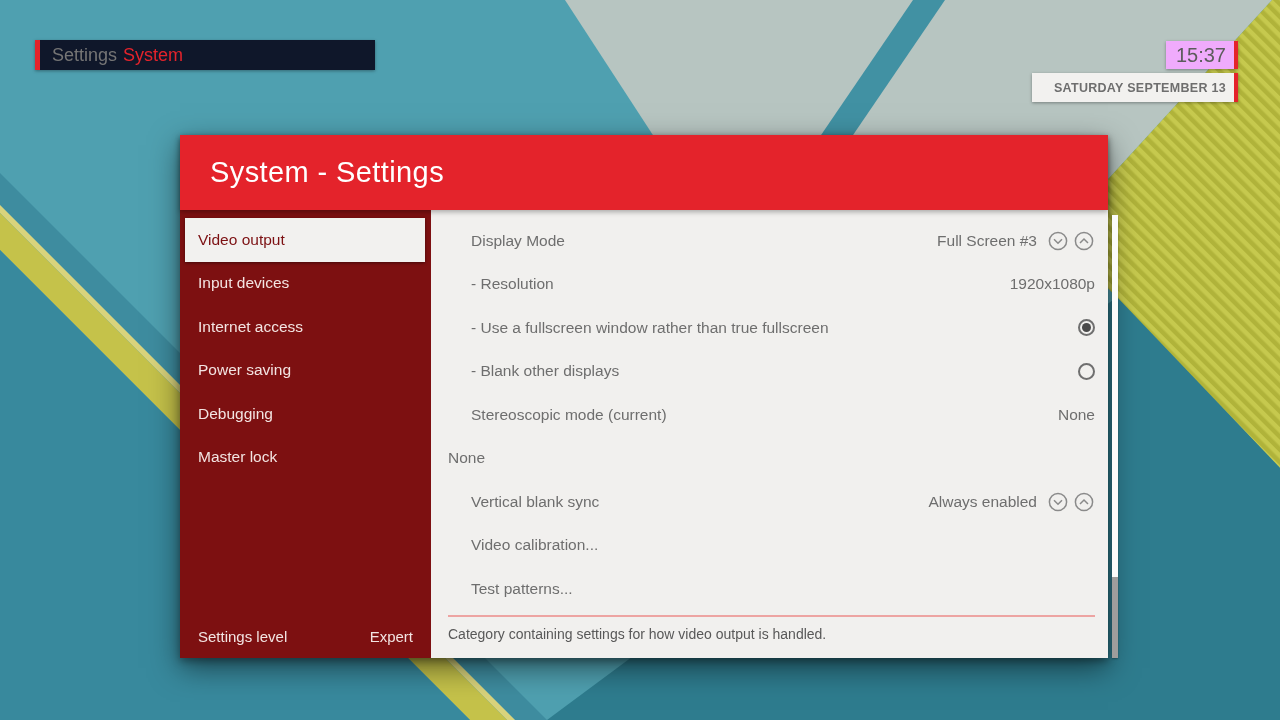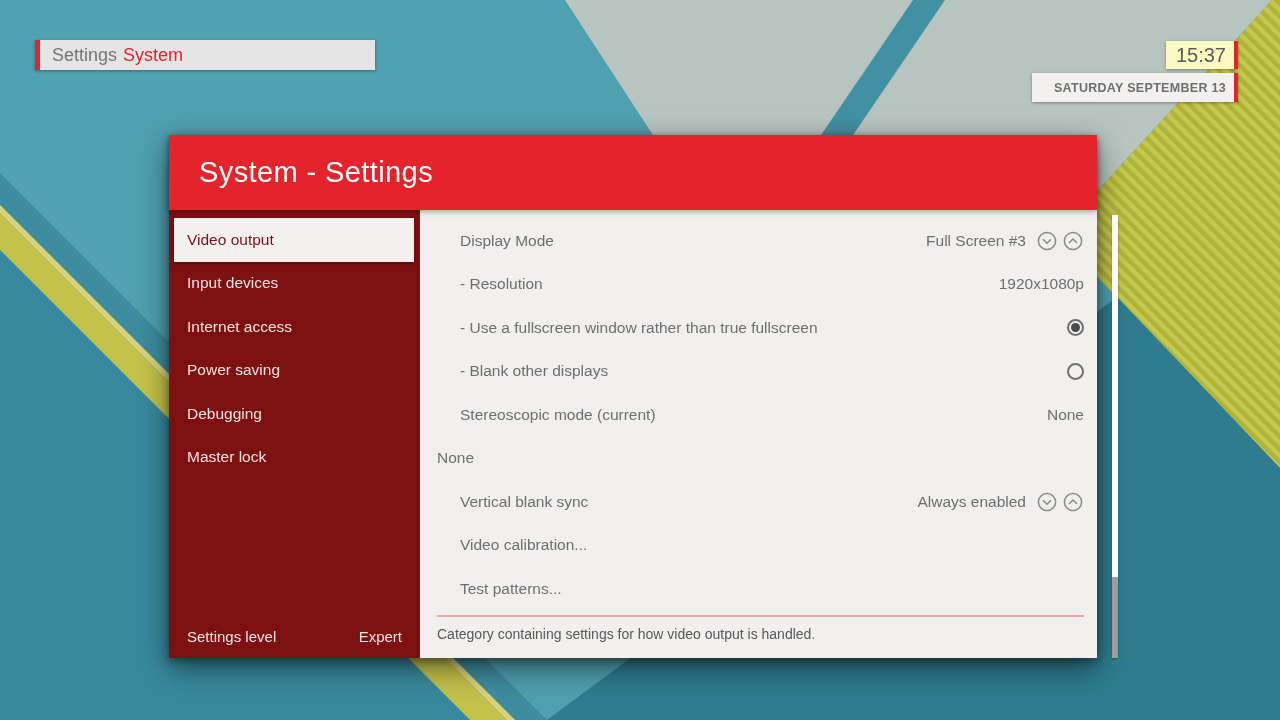--- a/index.html
+++ b/index.html
@@ -8,38 +8,38 @@
     --panel-light:#f1f0ee;
     --text-gray:#6e6e6e;
   }
   *{margin:0;padding:0;box-sizing:border-box;font-family:"Liberation Sans","DejaVu Sans",sans-serif;}
   html,body{width:1280px;height:720px;overflow:hidden;}
   .stage{position:relative;width:1280px;height:720px;background:#4fa0b0;}
   .bg-svg{position:absolute;left:0;top:0;}
 
   
   .breadcrumb-box{position:absolute;left:35px;top:40px;width:340px;height:30px;
-    background:#e5e5e5;border-left:5px solid var(--accent-red);
+    background:#0f172a;border-left:5px solid var(--accent-red);
     display:flex;align-items:center;padding-left:12px;
     box-shadow:0 1px 3px rgba(0,0,0,.35);font-size:18px;}
   .breadcrumb-box .crumb-main{color:#757575;}
   .breadcrumb-box .crumb-sub{color:var(--accent-red);margin-left:6px;}
 
   .time-box{position:absolute;left:1166px;top:41px;width:72px;height:28px;
-    background:#fef9c3;border-right:4px solid var(--accent-red);
+    background:#f0abfc;border-right:4px solid var(--accent-red);
     display:flex;align-items:center;justify-content:flex-end;padding-right:8px;
     box-shadow:0 1px 3px rgba(0,0,0,.35);font-size:20px;color:#5c5c5c;}
   .date-box{position:absolute;left:1032px;top:73px;width:206px;height:29px;
     background:#f2f1ef;border-right:4px solid var(--accent-red);
     display:flex;align-items:center;justify-content:flex-end;padding-right:8px;
     box-shadow:0 1px 3px rgba(0,0,0,.35);font-size:12.5px;font-weight:bold;
     color:#6e6e6e;letter-spacing:.3px;}
 
   
-  .dialog{position:absolute;left:169px;top:135px;width:928px;height:523px;
+  .dialog{position:absolute;left:180px;top:135px;width:928px;height:523px;
     box-shadow:0 10px 28px rgba(0,0,0,.5),0 3px 8px rgba(0,0,0,.35);}
   .dialog-header{height:75px;background:var(--accent-red);display:flex;align-items:center;
     padding-left:30px;position:relative;z-index:3;box-shadow:0 2px 5px rgba(0,0,0,.3);}
   .dialog-title{color:#fff;font-size:29px;font-weight:300;letter-spacing:.4px;}
   .dialog-body{display:flex;height:448px;}
 
   .sidebar{width:251px;background:var(--sidebar-maroon);position:relative;padding-top:8px;}
   .side-item{height:43.5px;display:flex;align-items:center;padding-left:18px;
     color:#f3e4e2;font-size:15.5px;cursor:default;}
   .side-item.selected{background:#f2f1ef;color:#7c1012;margin:0 6px 0 5px;

